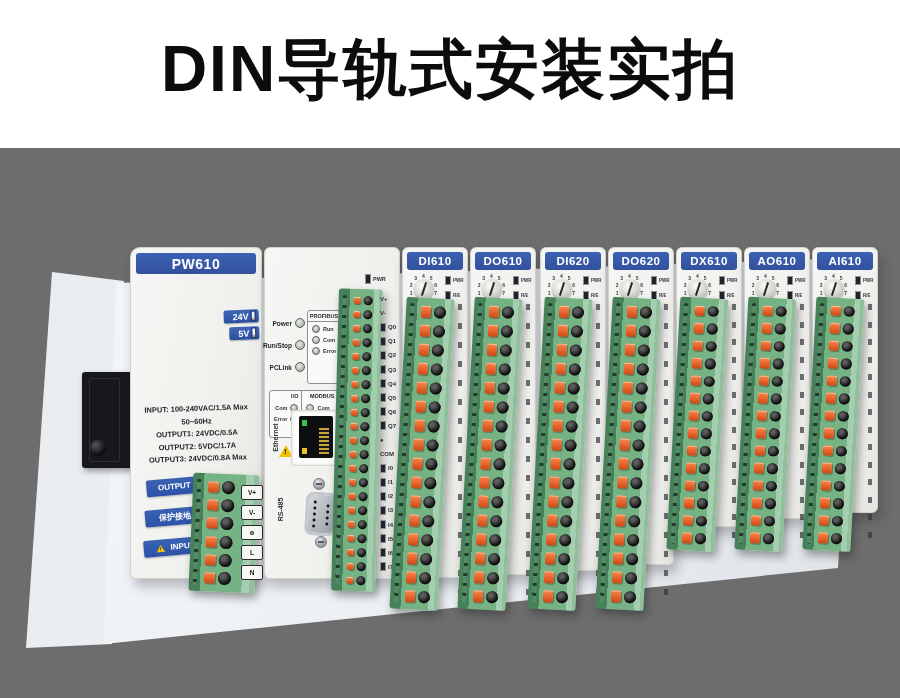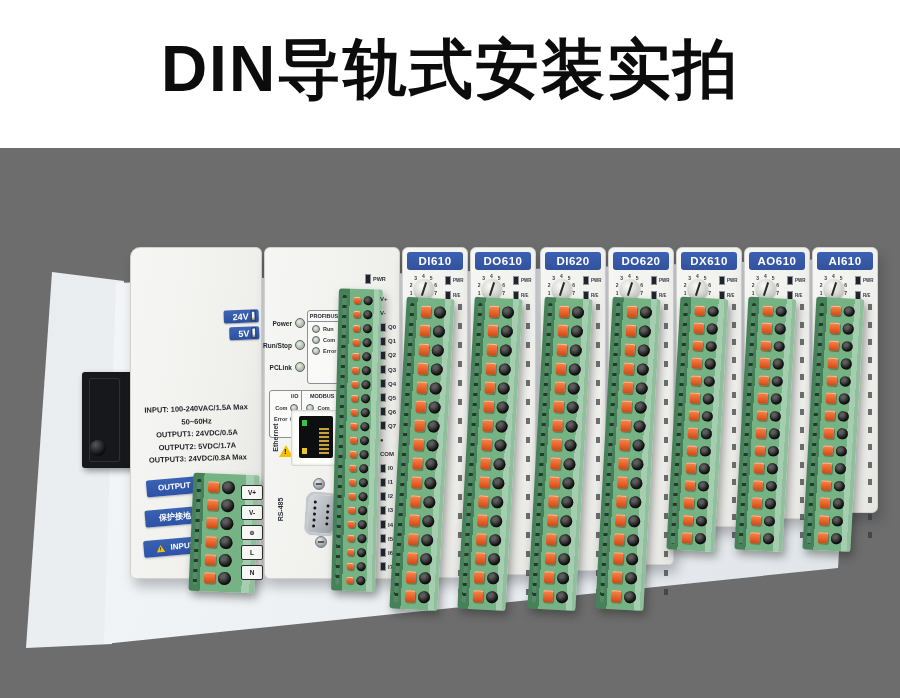--- a/index.html
+++ b/index.html
@@ -118,20 +118,23 @@
 
   <div class="photo">
     <div class="face-left"></div>
     <div class="board"></div>
     <div class="rail"></div>
     <div class="clamp">
       <span class="clamp-screw"></span>
     </div>
 
     <section class="module wide" id="pw" style="left:130px;top:99px;width:132px;height:332px;border-radius:10px 6px 6px 6px;">
+      <header class="mod-header">
+        <span>PW610</span>
+      </header>
       <div id="pw-badges" style="position:absolute;left:84px;top:62px;display:flex;flex-direction:column;gap:4px;align-items:flex-end;width:44px;transform:rotate(-2deg);">
           <div class="badge">
             <span>24V</span>
             <span class="slot"></span>
           </div>
           <div class="badge">
             <span>5V</span>
             <span class="slot"></span>
           </div>
         </div>

